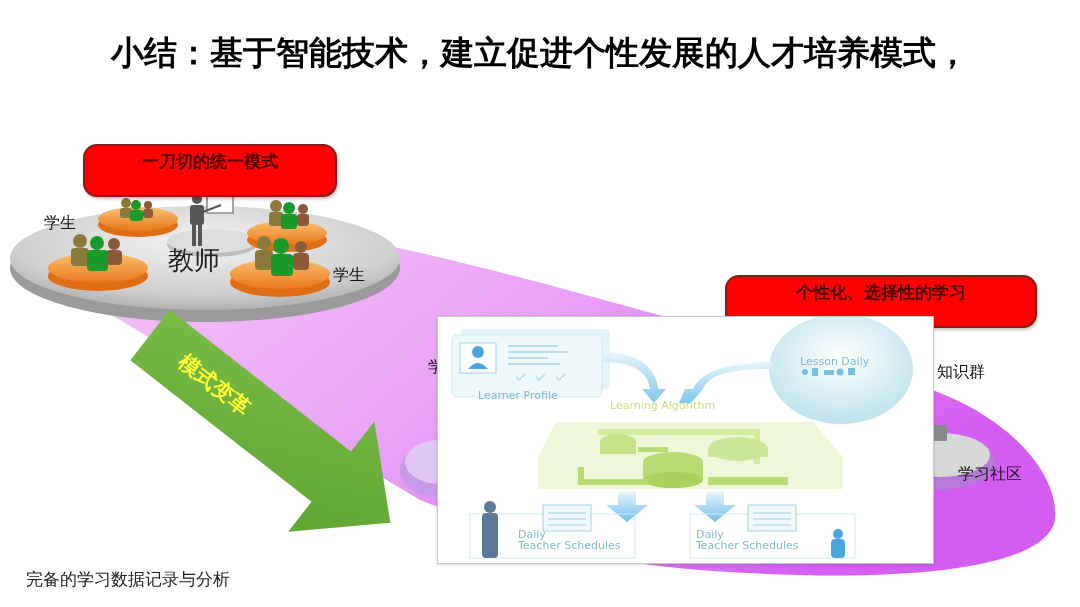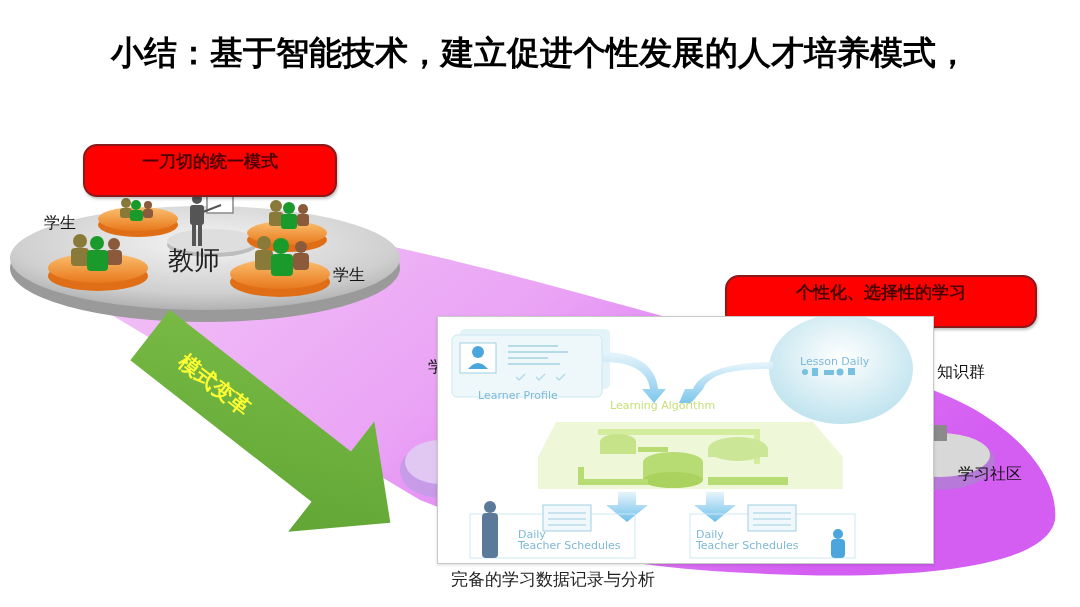--- a/index.html
+++ b/index.html
@@ -37,21 +37,21 @@
     background: #ffffff; border: 1px solid #c8c8c8;
     box-shadow: 0 1px 3px rgba(0,0,0,0.15);
     overflow: hidden;
   }
   .panel-txt { position: absolute; font-size: 11px; white-space: nowrap; }
   .blue-txt { color: #7fb9d8; }
   .green-txt { color: #c6e07a; }
 
   .caption {
     position: absolute; left: 0; top: 568px; width: 1080px;
-    text-align: center; font-size: 17px; color: #222;
+    text-align: left; font-size: 17px; color: #222;
     padding-left: 26px;
   }
 </style>
 </head>
 <body>
 
 <div class="title">
   <span class="line">小结：基于智能技术，建立促进个性发展的人才培养模式，</span>
 </div>
 

